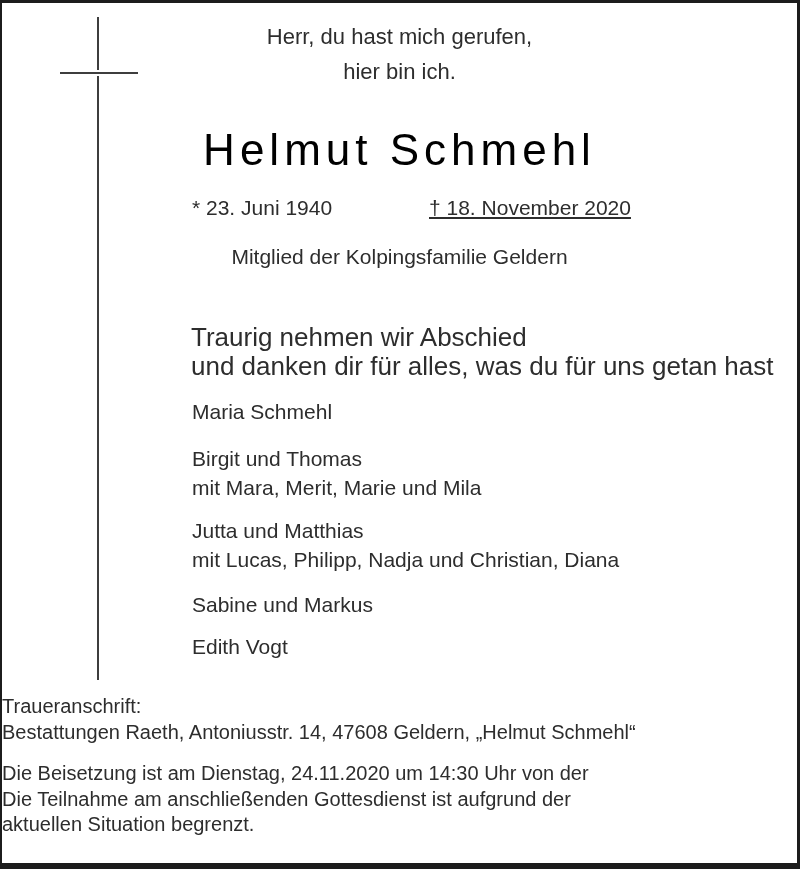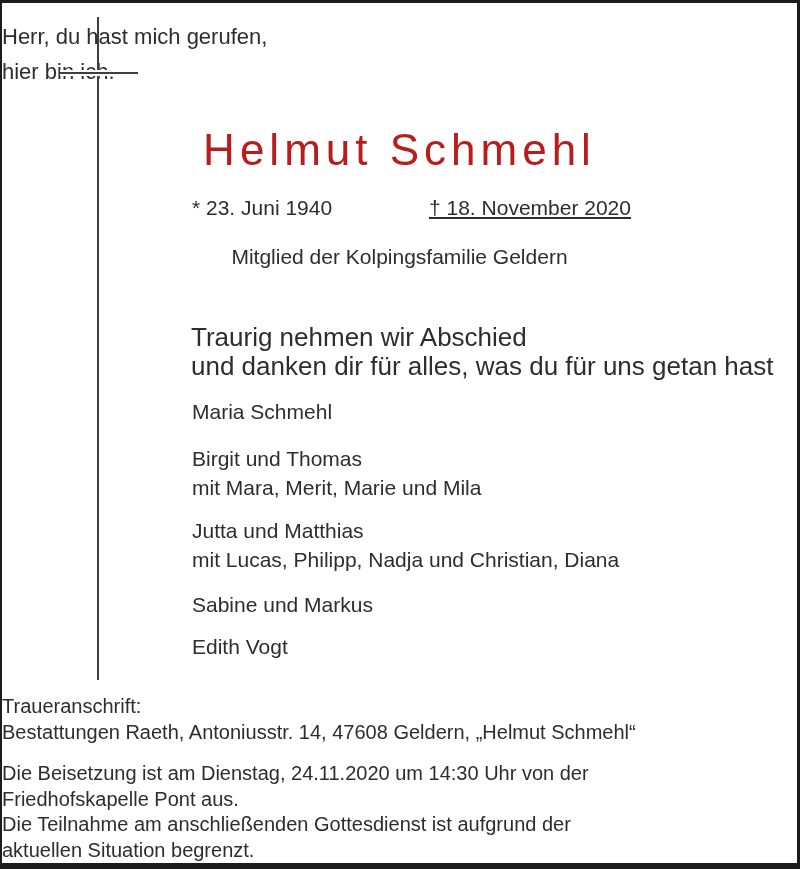--- a/index.html
+++ b/index.html
@@ -40,37 +40,38 @@
     background: #3e3e3e;
     box-shadow: 0 -2px 0 #ffffff, 0 2px 0 #ffffff;
     z-index: 2;
   }
 
   
   .verse {
     left: 0;
     right: 0;
     top: 16px;
+    text-align: center;
     font-size: 22px;
     line-height: 35px;
     color: #2d2d2d;
   }
 
   
   .deceased-name {
     left: 0;
     right: 0;
     top: 122px;
     margin: 0;
     text-align: center;
     font-size: 44px;
     font-weight: 400;
     letter-spacing: 5px;
     line-height: 50px;
-    color: #b91c1c;
+    color: #000000;
   }
 
   
   .dates { top: 193px; left: 0; right: 0; height: 28px; font-size: 21px; }
   .birth-date { position: absolute; left: 190px; top: 0; }
   .death-date { position: absolute; left: 427px; top: 0; text-decoration: underline; }
 
   .membership {
     left: 0;
     right: 0;
@@ -164,18 +165,17 @@
     <div></div>
   </div>
 
   <div class="abs address">
     <div>Traueranschrift:</div>
     <div>Bestattungen Raeth, Antoniusstr. 14, 47608 Geldern, „Helmut Schmehl“</div>
   </div>
 
   <div class="abs funeral-info">
     <div>Die Beisetzung ist am Dienstag, 24.11.2020 um 14:30 Uhr von der</div>
-    <div>Friedhofskapelle Pont aus.</div>
     <div>Die Teilnahme am anschließenden Gottesdienst ist aufgrund der</div>
     <div>aktuellen Situation begrenzt.</div>
   </div>
 
 </div>
 
 </body></html>

